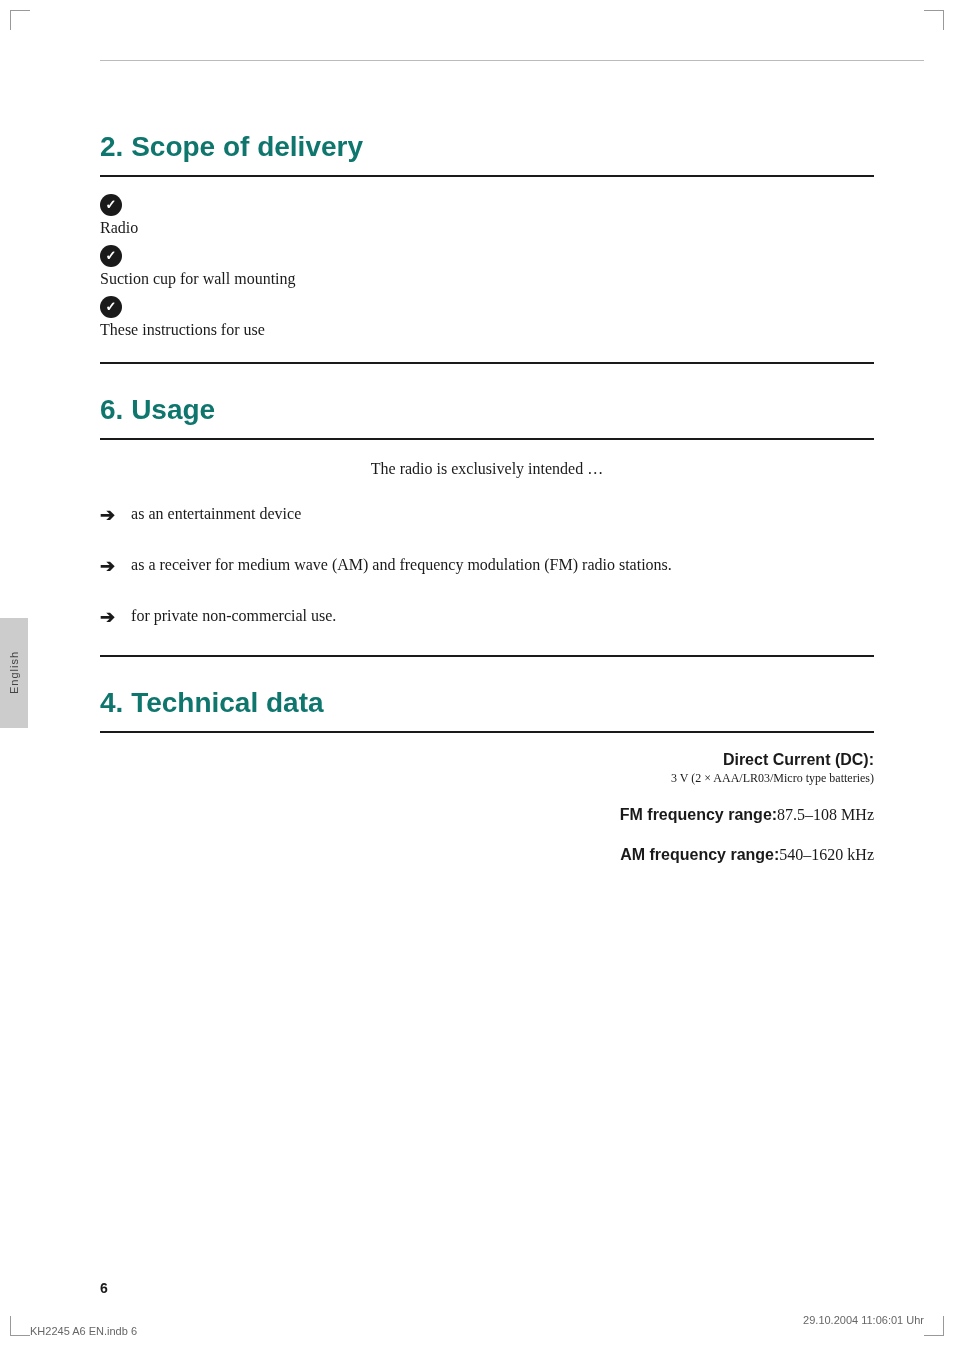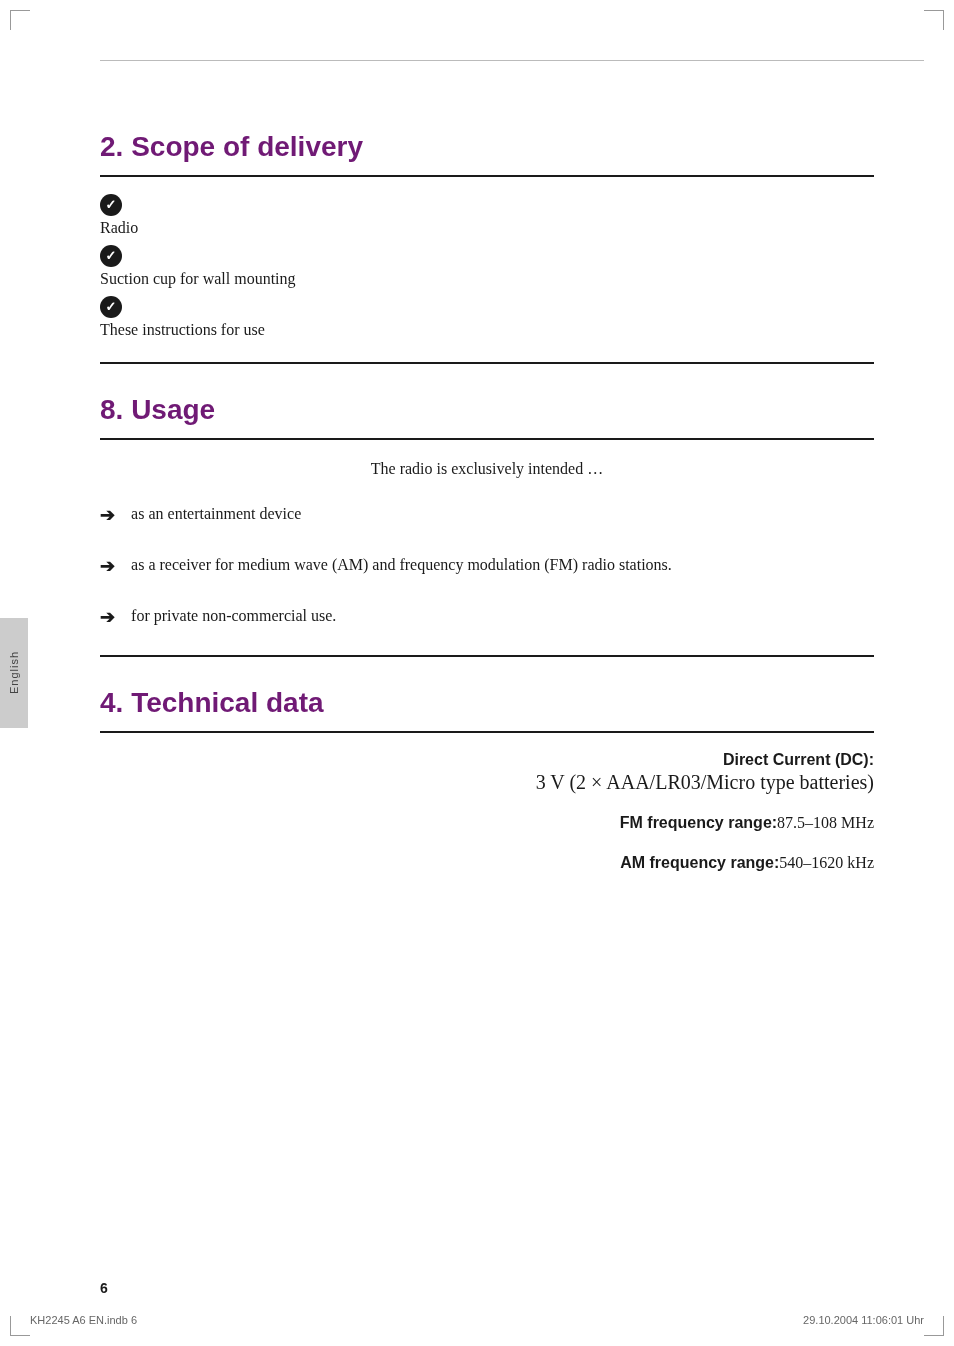--- a/index.html
+++ b/index.html
@@ -81,21 +81,21 @@
 
     
     .section {
       margin-bottom: 30px;
     }
 
     .section-title {
       font-family: Arial, Helvetica, sans-serif;
       font-weight: 900;
       font-size: 28px;
-      color: #701a75;
+      color: #0f766e;
       margin-bottom: 6px;
       padding-bottom: 6px;
     }
 
     .section-divider-top {
       border: none;
       border-top: 2px solid #1a1a1a;
       margin-bottom: 4px;
       margin-top: 0;
     }
@@ -180,21 +180,21 @@
     }
 
     .tech-dc-label {
       font-size: 16px;
       font-weight: bold;
       font-family: Arial, Helvetica, sans-serif;
       margin-bottom: 2px;
     }
 
     .tech-dc-value {
-      font-size: 20px;
+      font-size: 12px;
       margin-left: 69px;
     }
 
     .tech-freq-block {
       display: flex;
       justify-content: flex-end;
       align-items: baseline;
       margin-bottom: 20px;
       padding-bottom: 2px;
     }
@@ -215,21 +215,21 @@
       bottom: 50px;
       left: 100px;
       font-size: 14px;
       font-weight: bold;
       font-family: Arial, Helvetica, sans-serif;
     }
 
     
     .footer-left {
       position: absolute;
-      bottom: 20px;
+      bottom: 9px;
       left: 30px;
       font-size: 11px;
       color: #666;
       font-family: Arial, Helvetica, sans-serif;
     }
 
     .footer-right {
       position: absolute;
       bottom: 20px;
       right: 30px;
@@ -279,21 +279,21 @@
         <li>
           <span class="check-icon"></span>
           <span>These instructions for use</span>
         </li>
       </ul>
 
       <hr class="section-divider-bottom">
     </div>
 
     <div class="section">
-      <h2 class="section-title">8. Usage</h2>
+      <h2 class="section-title">6. Usage</h2>
       <hr class="section-divider-top">
 
       <p class="usage-intro">The radio is exclusively intended …</p>
 
       <ul class="arrow-list">
         <li>
           <span class="arrow-icon">➔</span>
           <span>as an entertainment device</span>
         </li>
         <li>

